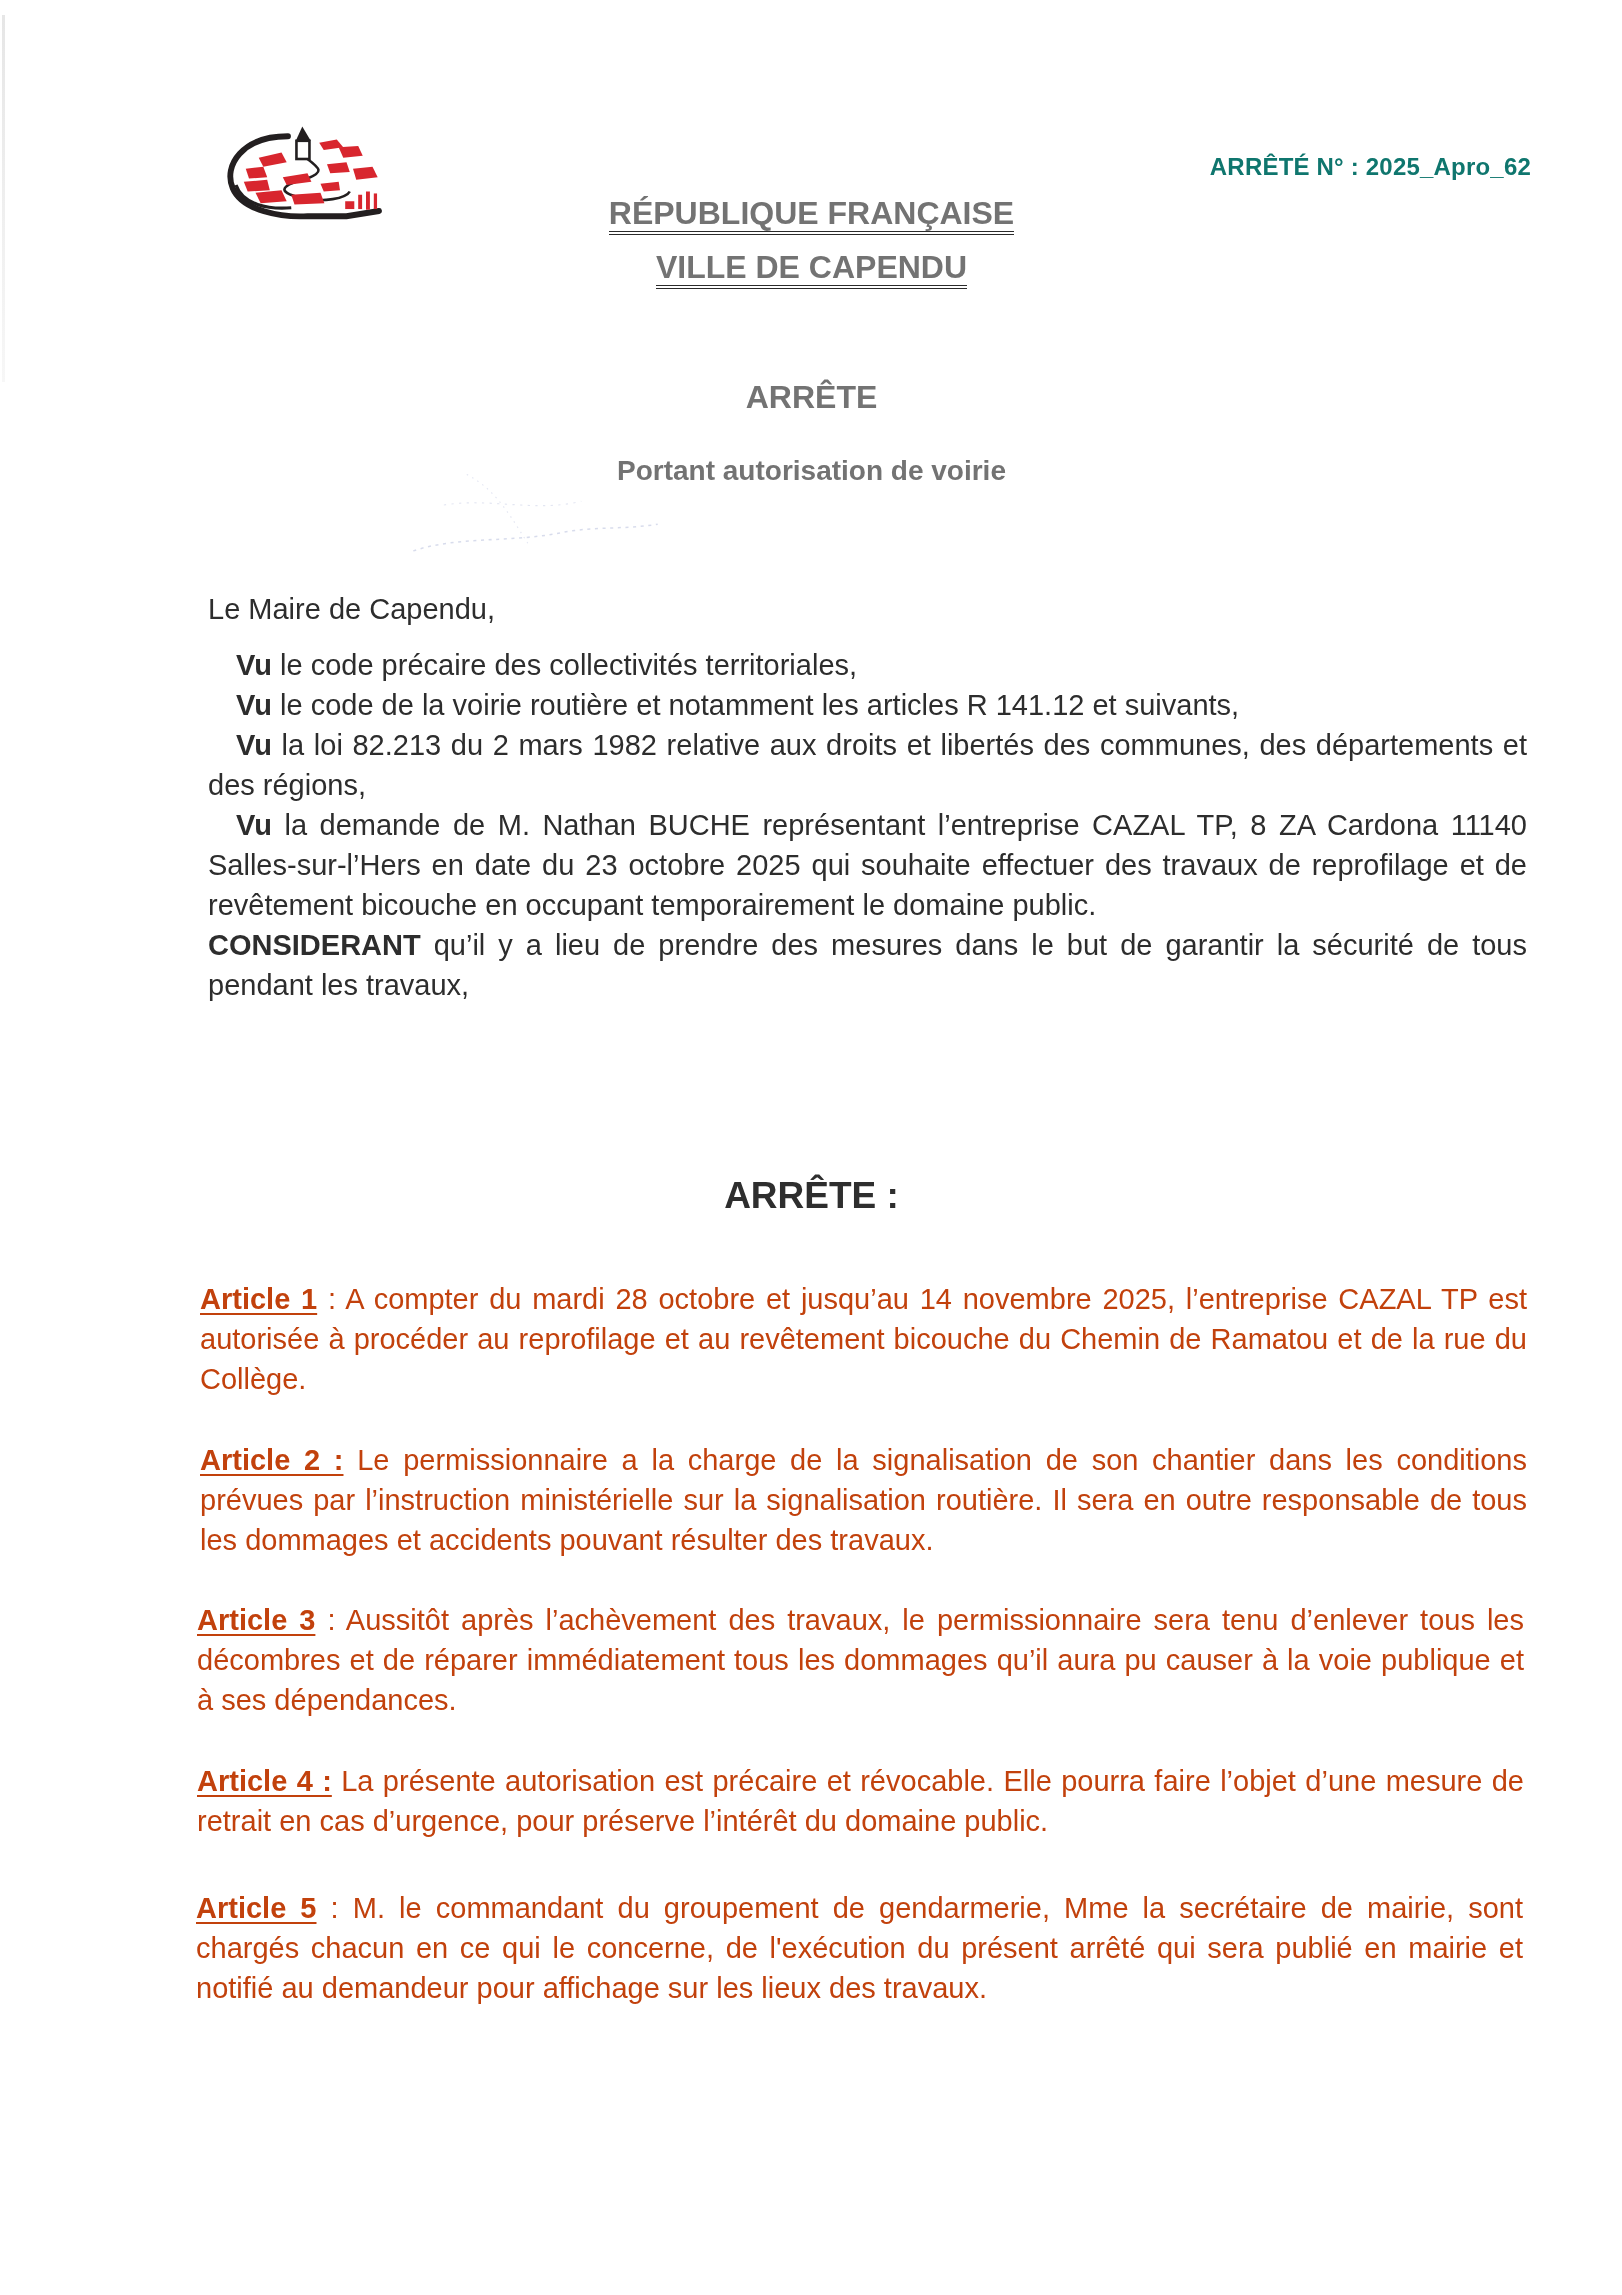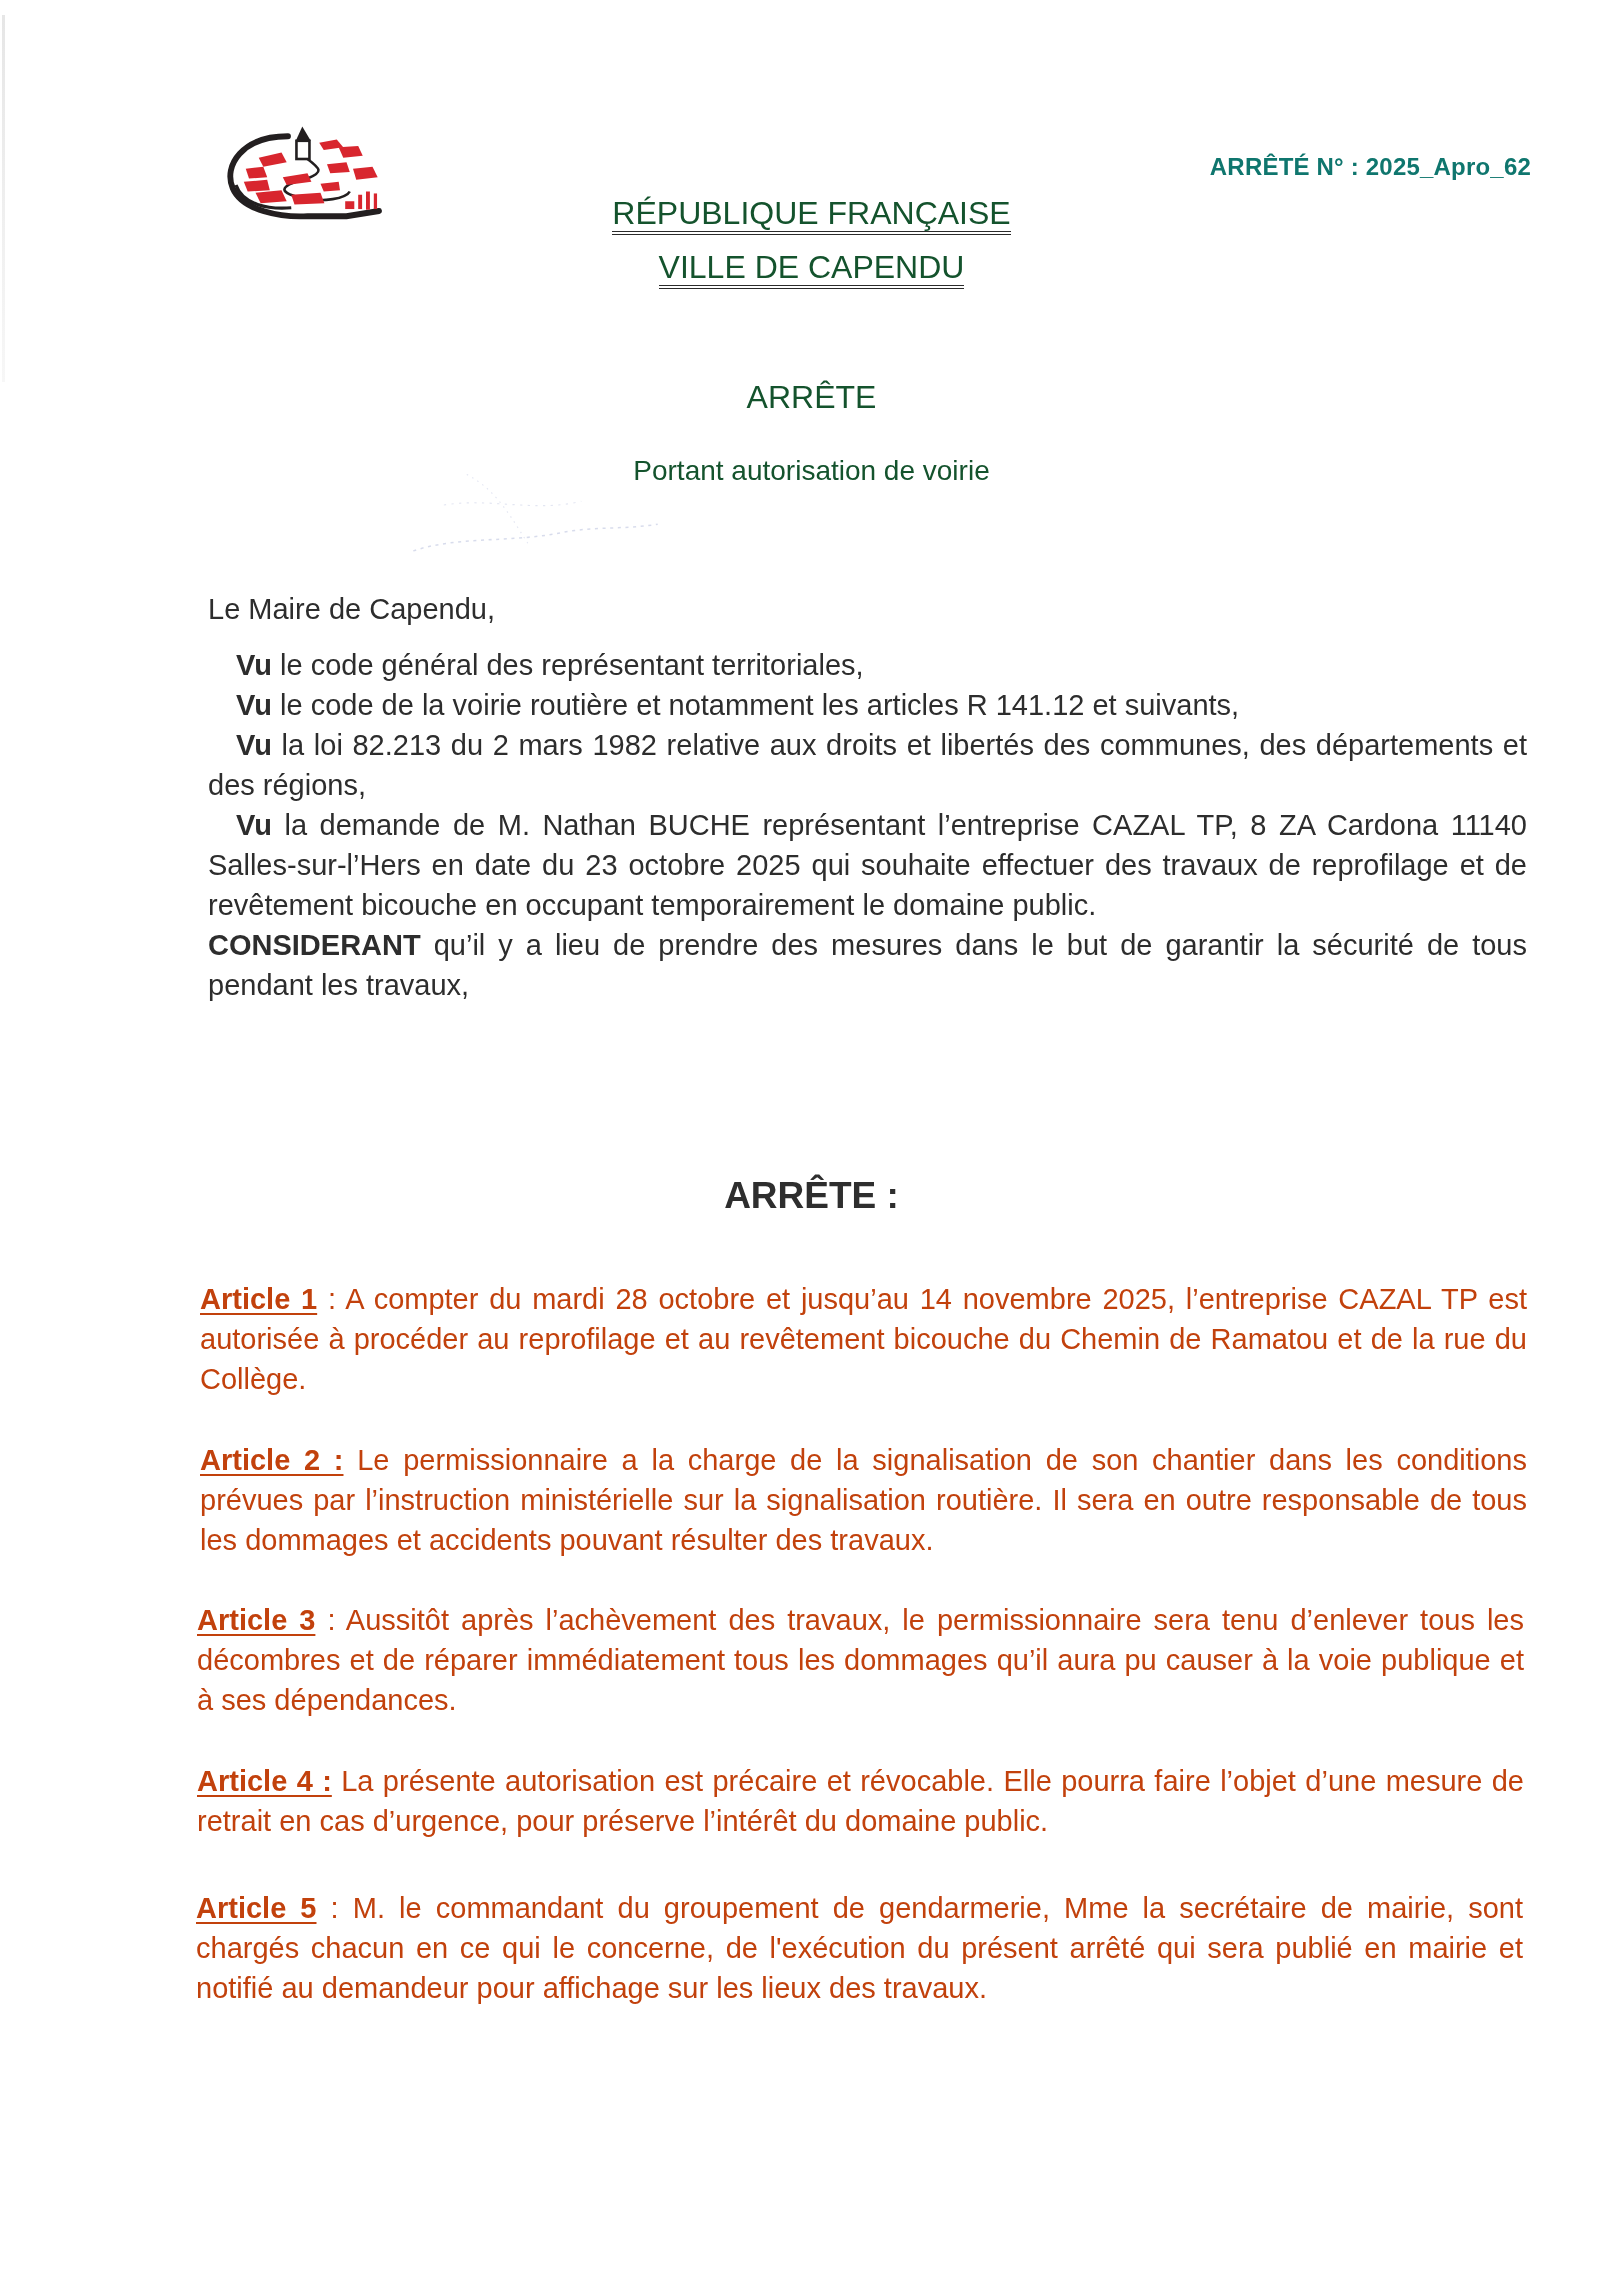--- a/index.html
+++ b/index.html
@@ -37,22 +37,22 @@
       font-size: 24px;
       font-weight: bold;
       color: #0f766e;
       letter-spacing: 0.2px;
     }
     .header-line {
       position: absolute;
       left: 0;
       width: 100%;
       text-align: center;
-      font-weight: normal;
-      color: #14532d;
+      font-weight: bold;
+      color: #737373;
     }
     .dbl-under {
       display: inline-block;
       border-bottom: 4.6px double #2b2b2b;
       padding-bottom: 1.5px;
       line-height: 1;
     }
     .rf { top: 195px; font-size: 32px; }
     .vc { top: 249px; font-size: 32px; }
     .arrete-title { top: 379px; font-size: 32px; }
@@ -161,21 +161,21 @@
   <path d="M20,120 C80,100 150,110 220,95 C260,88 300,92 340,85" fill="none" stroke="#aab3d6" stroke-width="2" stroke-dasharray="4 6"></path>
   <path d="M60,60 C120,50 180,70 240,55" fill="none" stroke="#c3c9e3" stroke-width="1.5" stroke-dasharray="3 7"></path>
   <path d="M90,20 C130,40 150,80 170,110" fill="none" stroke="#c3c9e3" stroke-width="1.5" stroke-dasharray="2 6"></path>
 </svg>
 
 <div class="body-block intro">
   <p>Le Maire de Capendu,</p>
 </div>
 
 <div class="body-block visas">
-  <p><span class="vu">Vu</span><span> le code général des représentant territoriales,</span></p>
+  <p><span class="vu">Vu</span><span> le code précaire des collectivités territoriales,</span></p>
   <p><span class="vu">Vu</span><span> le code de la voirie routière et notamment les articles R 141.12 et suivants,</span></p>
   <p><span class="vu">Vu</span><span> la loi 82.213 du 2 mars 1982 relative aux droits et libertés des communes, des départements et des régions,</span></p>
   <p><span class="vu">Vu</span><span> la demande de M. Nathan BUCHE représentant l’entreprise CAZAL TP, 8 ZA Cardona 11140 Salles-sur-l’Hers en date du 23 octobre 2025 qui souhaite effectuer des travaux de reprofilage et de revêtement bicouche en occupant temporairement le domaine public.</span></p>
   <p><span class="cons">CONSIDERANT</span><span> qu’il y a lieu de prendre des mesures dans le but de garantir la sécurité de tous pendant les travaux,</span></p>
 </div>
 
 <div class="arrete-main">ARRÊTE :</div>
 
 <div class="article a1">
   <p><span class="art-label">Article 1</span><span> : </span><span>A compter du mardi 28 octobre et jusqu’au 14 novembre 2025, l’entreprise CAZAL TP est autorisée à procéder au reprofilage et au revêtement bicouche du Chemin de Ramatou et de la rue du Collège.</span></p>

